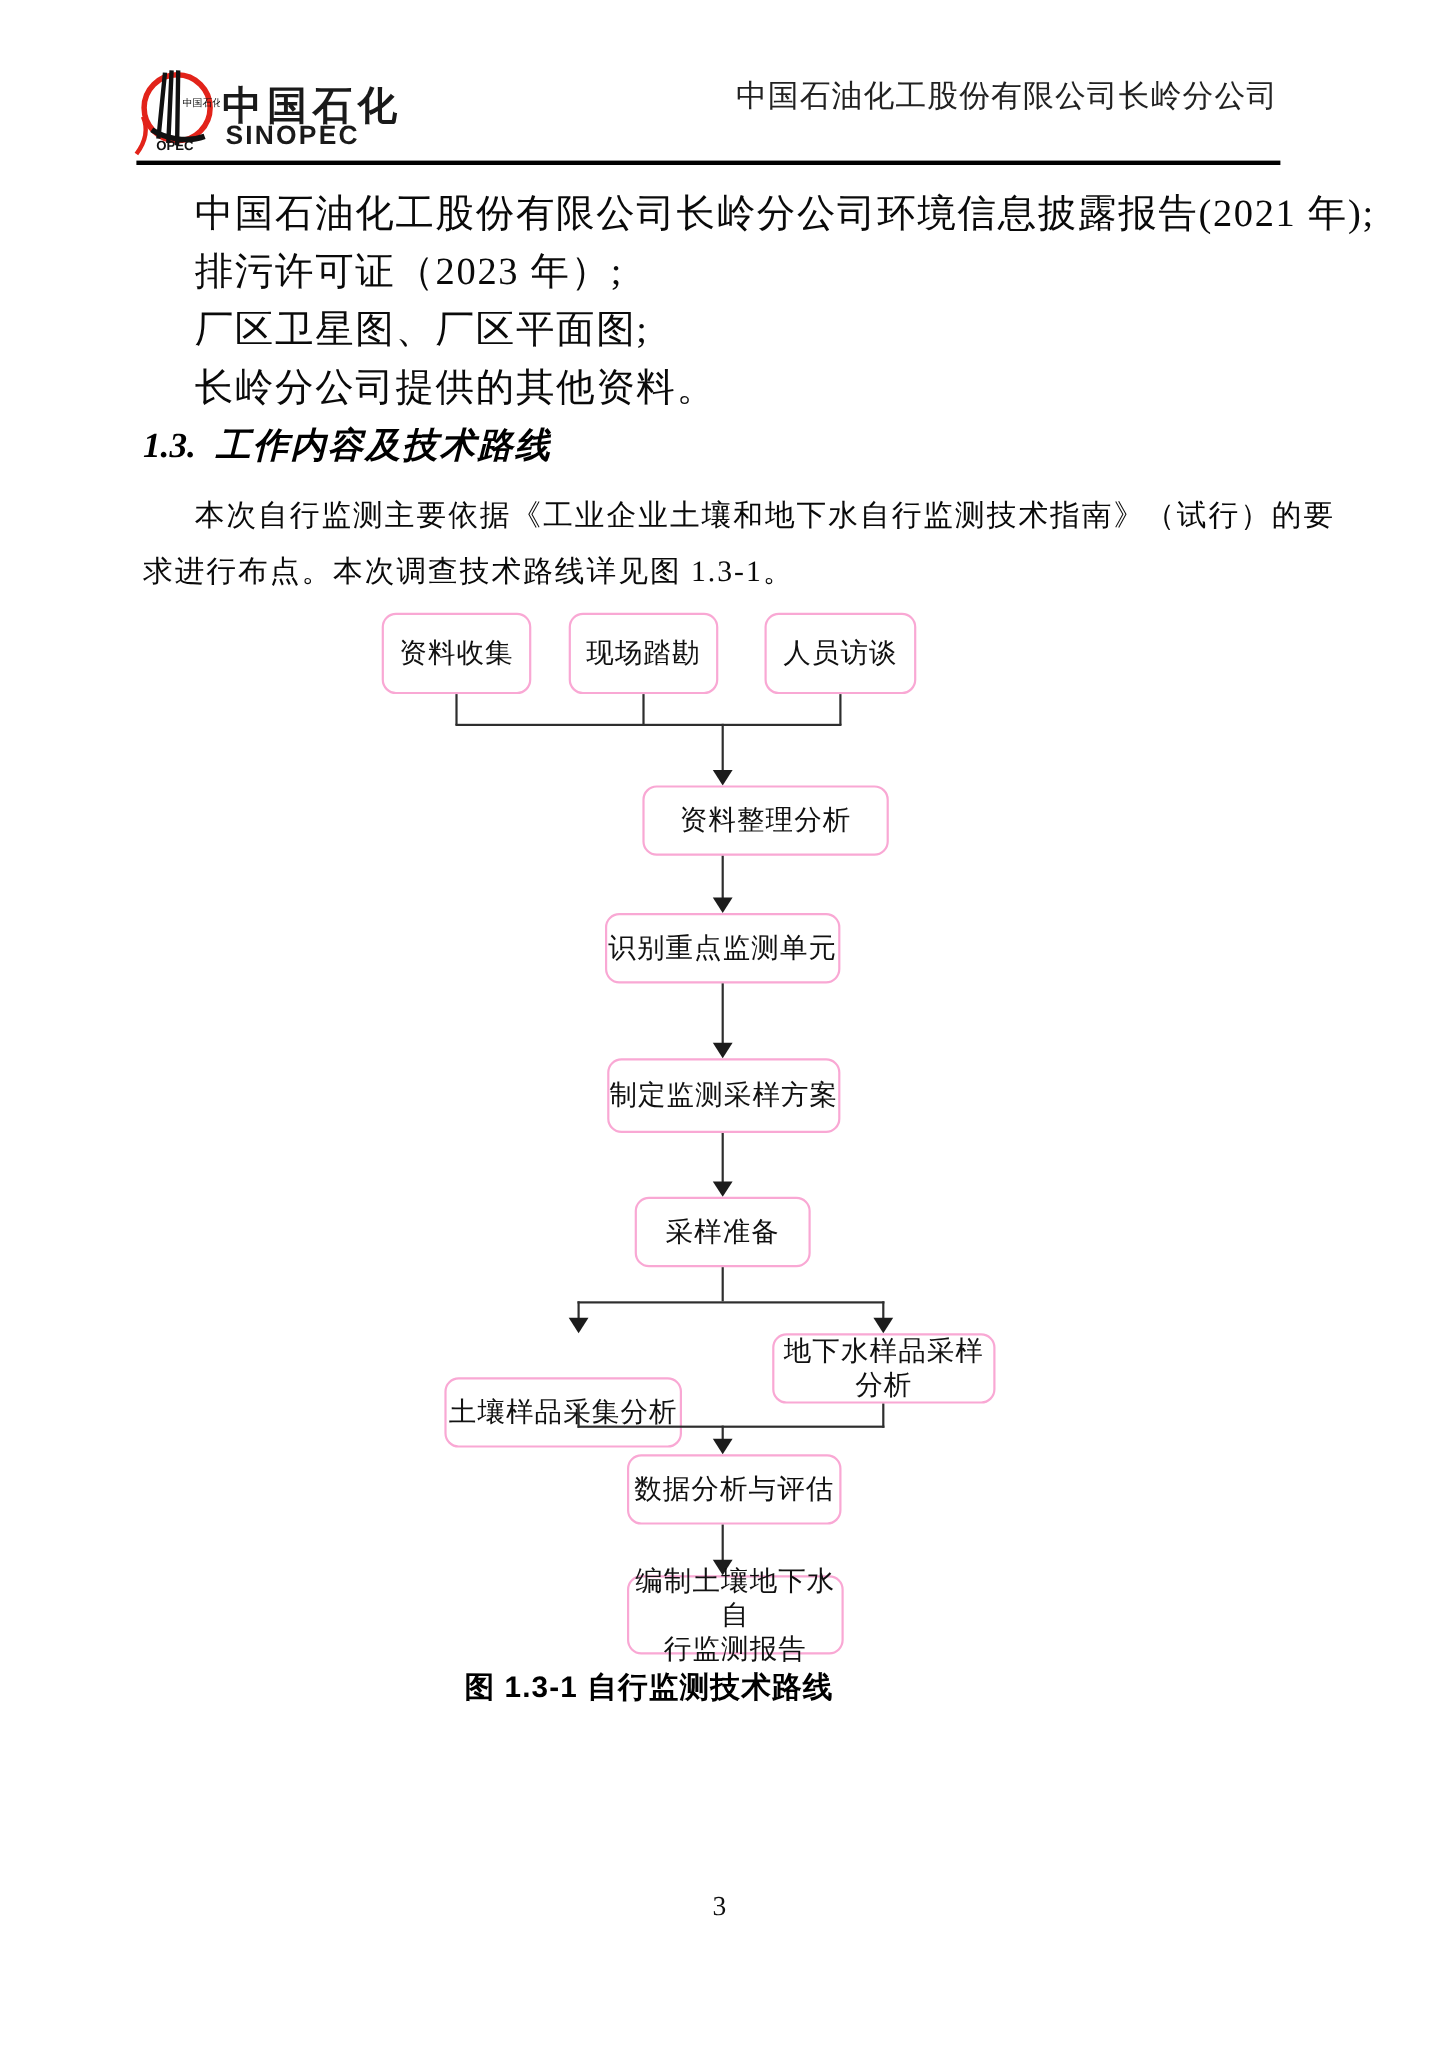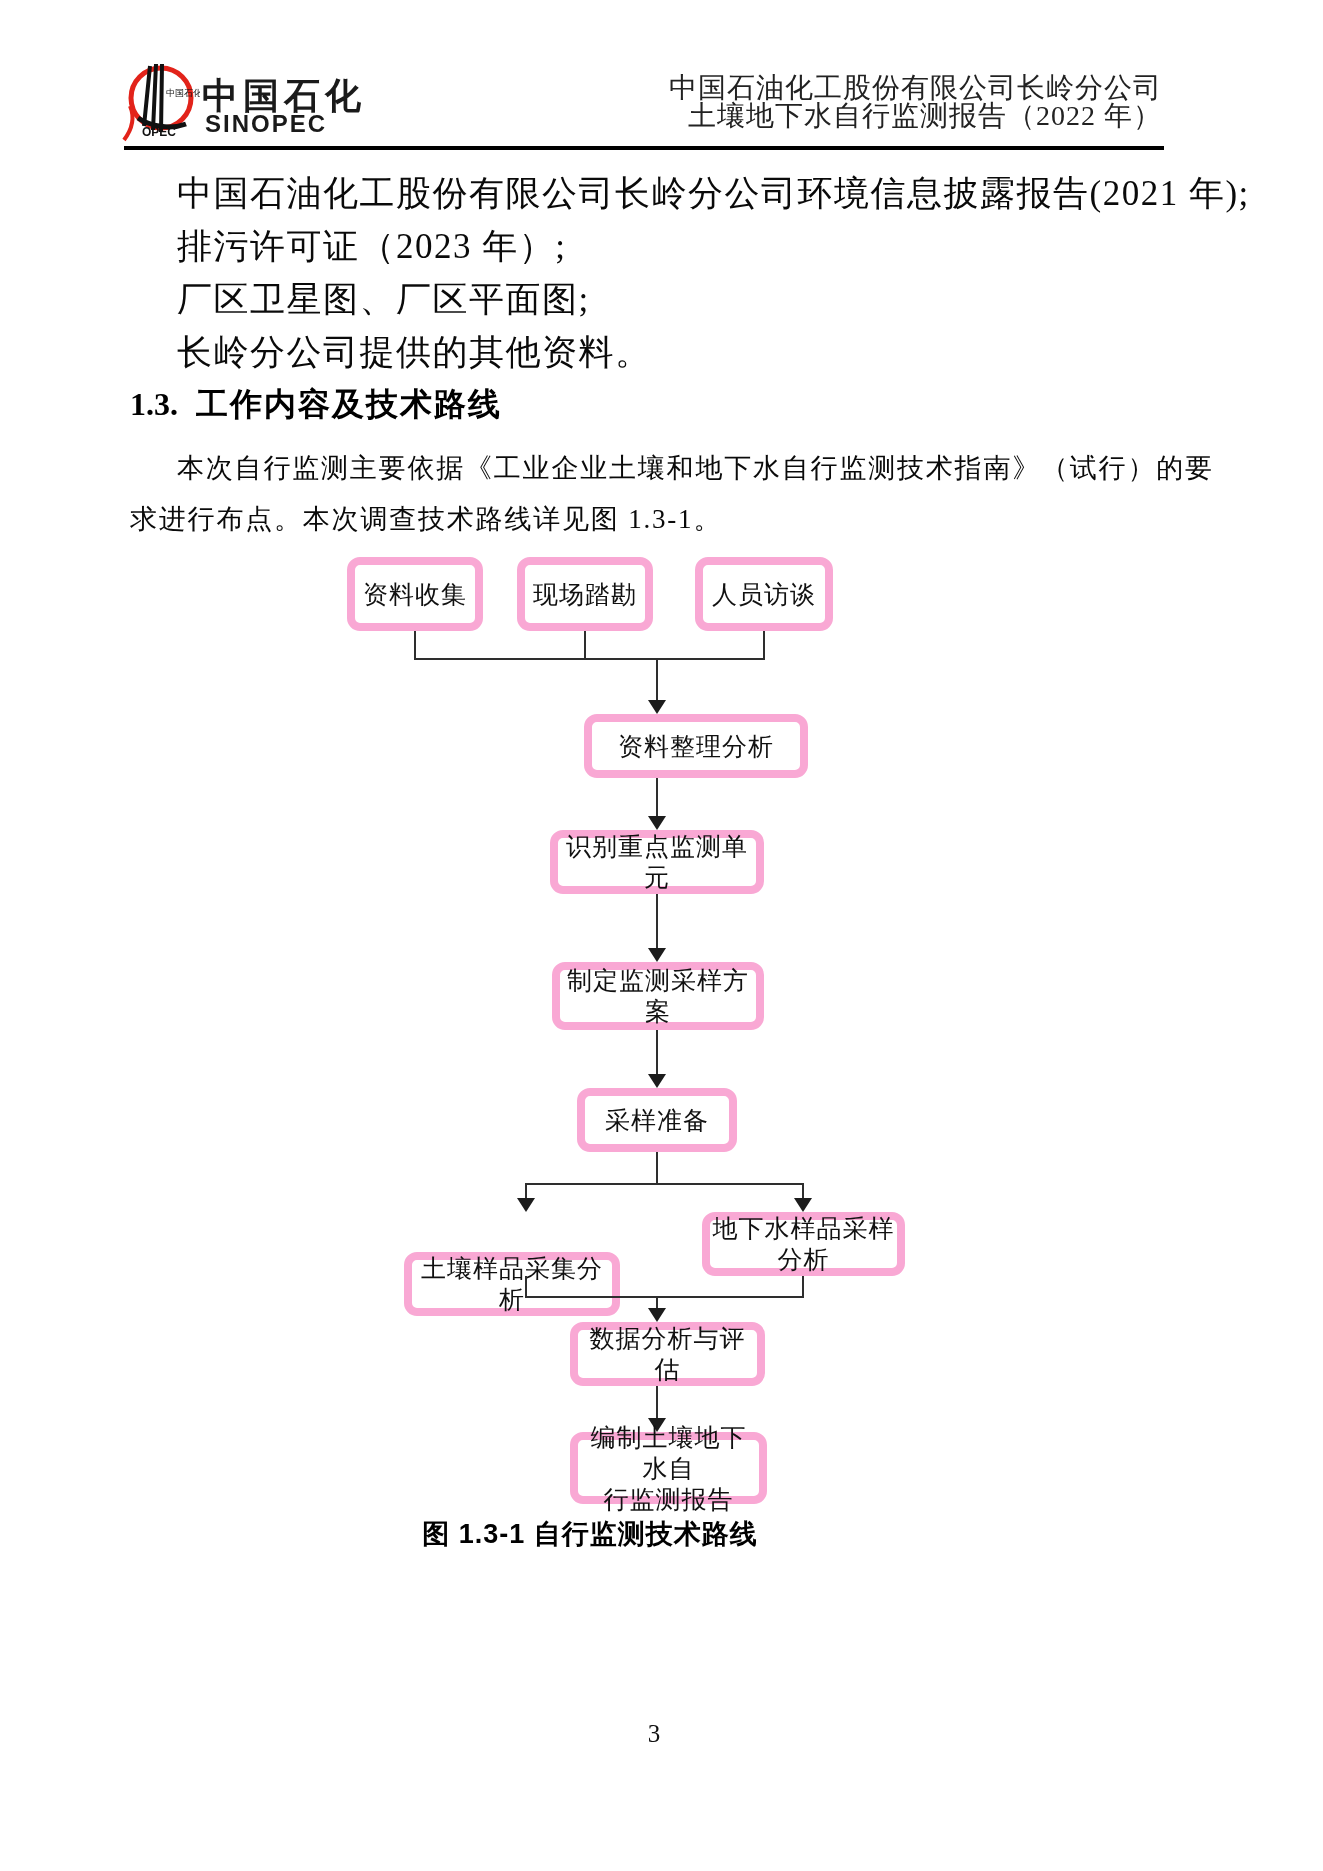--- a/index.html
+++ b/index.html
@@ -36,31 +36,31 @@
     font-weight: bold; font-size: 24px; letter-spacing: 2px; color: #1a1a1a;
   }
 
   
   .bodyline {
     position: absolute; left: 177px;
     font-size: 35px; letter-spacing: 1.5px; white-space: nowrap; color: #0a0a0a;
   }
   .heading {
     position: absolute; left: 130px; top: 383px;
-    font-size: 32px; font-weight: bold; color: #000; white-space: nowrap;
+    font-size: 32px; font-weight: bold; color: #000; white-space: nowrap; font-style: italic;
   }
   .heading .num { font-family: "Liberation Serif", serif; margin-right: 18px; }
   .heading .ttl { font-family: "Liberation Sans", sans-serif; letter-spacing: 2px; }
   .paraline { position: absolute; font-size: 27px; letter-spacing: 1.8px; white-space: nowrap; color: #0a0a0a; }
 
   
   .node {
     position: absolute;
     background: #fff;
-    border: 8px solid #f9a8d4;
+    border: 2px solid #f9a8d4;
     border-radius: 13px;
     display: flex; align-items: center; justify-content: center;
     font-size: 25px; font-weight: 500; letter-spacing: 1px; color: #111;
     text-align: center; white-space: pre-line; line-height: 31px;
   }
   .vline, .hline { position: absolute; background: #2e2e2e; }
   .vline { width: 2px; }
   .hline { height: 2px; }
   .ahead {
     position: absolute; width: 0; height: 0;
@@ -92,21 +92,20 @@
       <path d="M18 58 C30 66, 50 70, 66 64" stroke="#111" stroke-width="5" fill="none"></path>
       <text x="46" y="36" font-size="9" fill="#111" font-family="serif">中国石化</text>
       <text x="22" y="76" font-size="12" font-weight="bold" fill="#111" font-family="sans-serif">OPEC</text>
     </svg>
   </div>
   <div class="logo-cn">中国石化</div>
   <div class="logo-en">SINOPEC</div>
 
   <div class="hdr-right">
     <div>中国石油化工股份有限公司长岭分公司</div>
-    <div>土壤地下水自行监测报告（2022 年）</div>
   </div>
   <div class="hdr-rule"></div>
 
   <div class="bodyline" style="top:170px;">中国石油化工股份有限公司长岭分公司环境信息披露报告(2021 年);</div>
   <div class="bodyline" style="top:223px;">排污许可证（2023 年）;</div>
   <div class="bodyline" style="top:329px;">长岭分公司提供的其他资料。</div>
   <div class="bodyline" style="top:276px;">厂区卫星图、厂区平面图;</div>
 
   <div class="heading">
     <span class="num">1.3.</span><span class="ttl">工作内容及技术路线</span>

